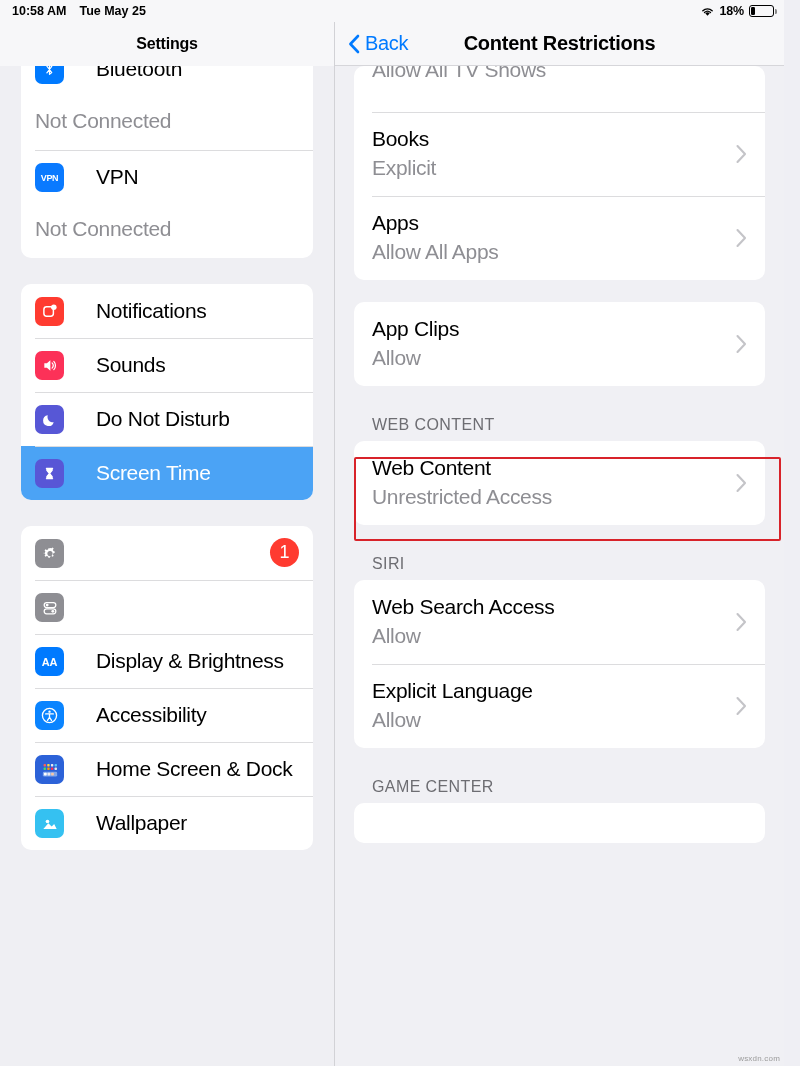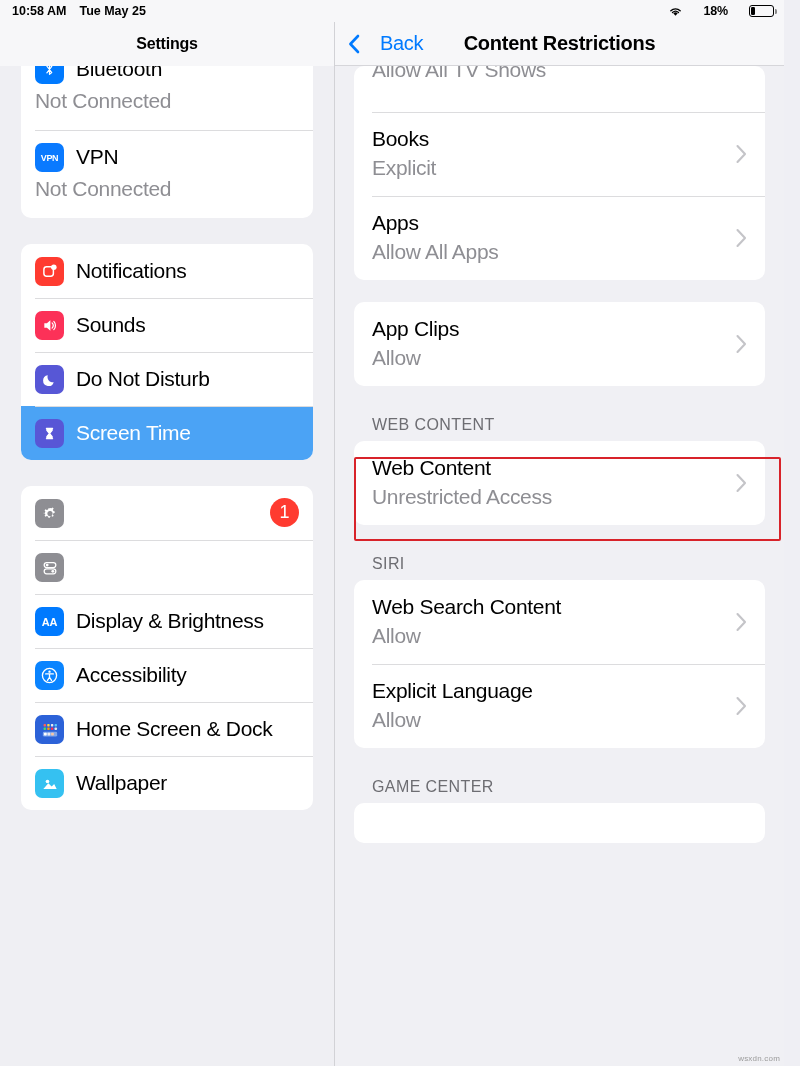--- a/index.html
+++ b/index.html
@@ -25,21 +25,21 @@
     align-items: center;
     padding: 0 10px 0 12px;
     font-size: 12.5px;
     font-weight: bold;
     color: #000;
     background: #F7F7F9;
     position: relative;
     z-index: 5;
   }
   .sb-left { display: flex; align-items: center; gap: 13px; }
-  .sb-right { margin-left: auto; display: flex; align-items: center; gap: 21px; }
+  .sb-right { margin-left: auto; display: flex; align-items: center; gap: 5px; }
   .wifi-icon { width: 15px; height: 11px; display: block; }
   .batt-pct { font-size: 12.5px; font-weight: bold; letter-spacing: -0.2px; }
   .battery {
     width: 25px; height: 12px;
     border: 1.3px solid #000;
     border-radius: 3px;
     position: relative;
     display: flex; align-items: center;
     padding: 1.4px;
   }
@@ -99,20 +99,21 @@
     margin-bottom: 26px;
     overflow: hidden;
   }
   .srow {
     display: flex;
     align-items: flex-start;
     padding: 12px 12px 12px 14px;
     position: relative;
     min-height: 46px;
     flex-wrap: wrap;
+    gap: 20px;
   }
   .srow + .srow::before {
     content: "";
     position: absolute;
     left: 14px; right: 0; top: 0;
     height: 1px;
     background: #DCDCDE;
   }
   .srow.selected {
     background: #4BA3F5;
@@ -176,21 +177,21 @@
     flex: 0 0 44px;
     background: #F7F7F9;
     display: flex;
     align-items: center;
     position: relative;
     border-bottom: 1px solid #D6D6DA;
   }
   .back-btn {
     display: flex;
     align-items: center;
-    gap: 20px;
+    gap: 5px;
     margin-left: 13px;
     color: #007AFF;
     font-size: 20px;
     letter-spacing: -0.3px;
     cursor: pointer;
     z-index: 2;
   }
   .chev-back { width: 12px; height: 20px; display:block; }
   .detail-title {
     position: absolute;
@@ -494,21 +495,21 @@
                 <svg viewBox="0 0 11 19" width="11" height="19">
                     <path d="M1.5 1.5 L9 9.5 L1.5 17.5" stroke="#C4C4C8" stroke-width="2.1" fill="none" stroke-linecap="round" stroke-linejoin="round"></path>
                   </svg>
               </span>
             </div>
           </div>
 
           <div class="sec-header">SIRI</div>
           <div class="dgroup">
             <div class="drow">
-              <div class="dtitle">Web Search Content</div>
+              <div class="dtitle">Web Search Access</div>
               <div class="dsub">Allow</div>
               <span class="dchev">
                 <svg viewBox="0 0 11 19" width="11" height="19">
                     <path d="M1.5 1.5 L9 9.5 L1.5 17.5" stroke="#C4C4C8" stroke-width="2.1" fill="none" stroke-linecap="round" stroke-linejoin="round"></path>
                   </svg>
               </span>
             </div>
             <div class="drow">
               <div class="dtitle">Explicit Language</div>
               <div class="dsub">Allow</div>

